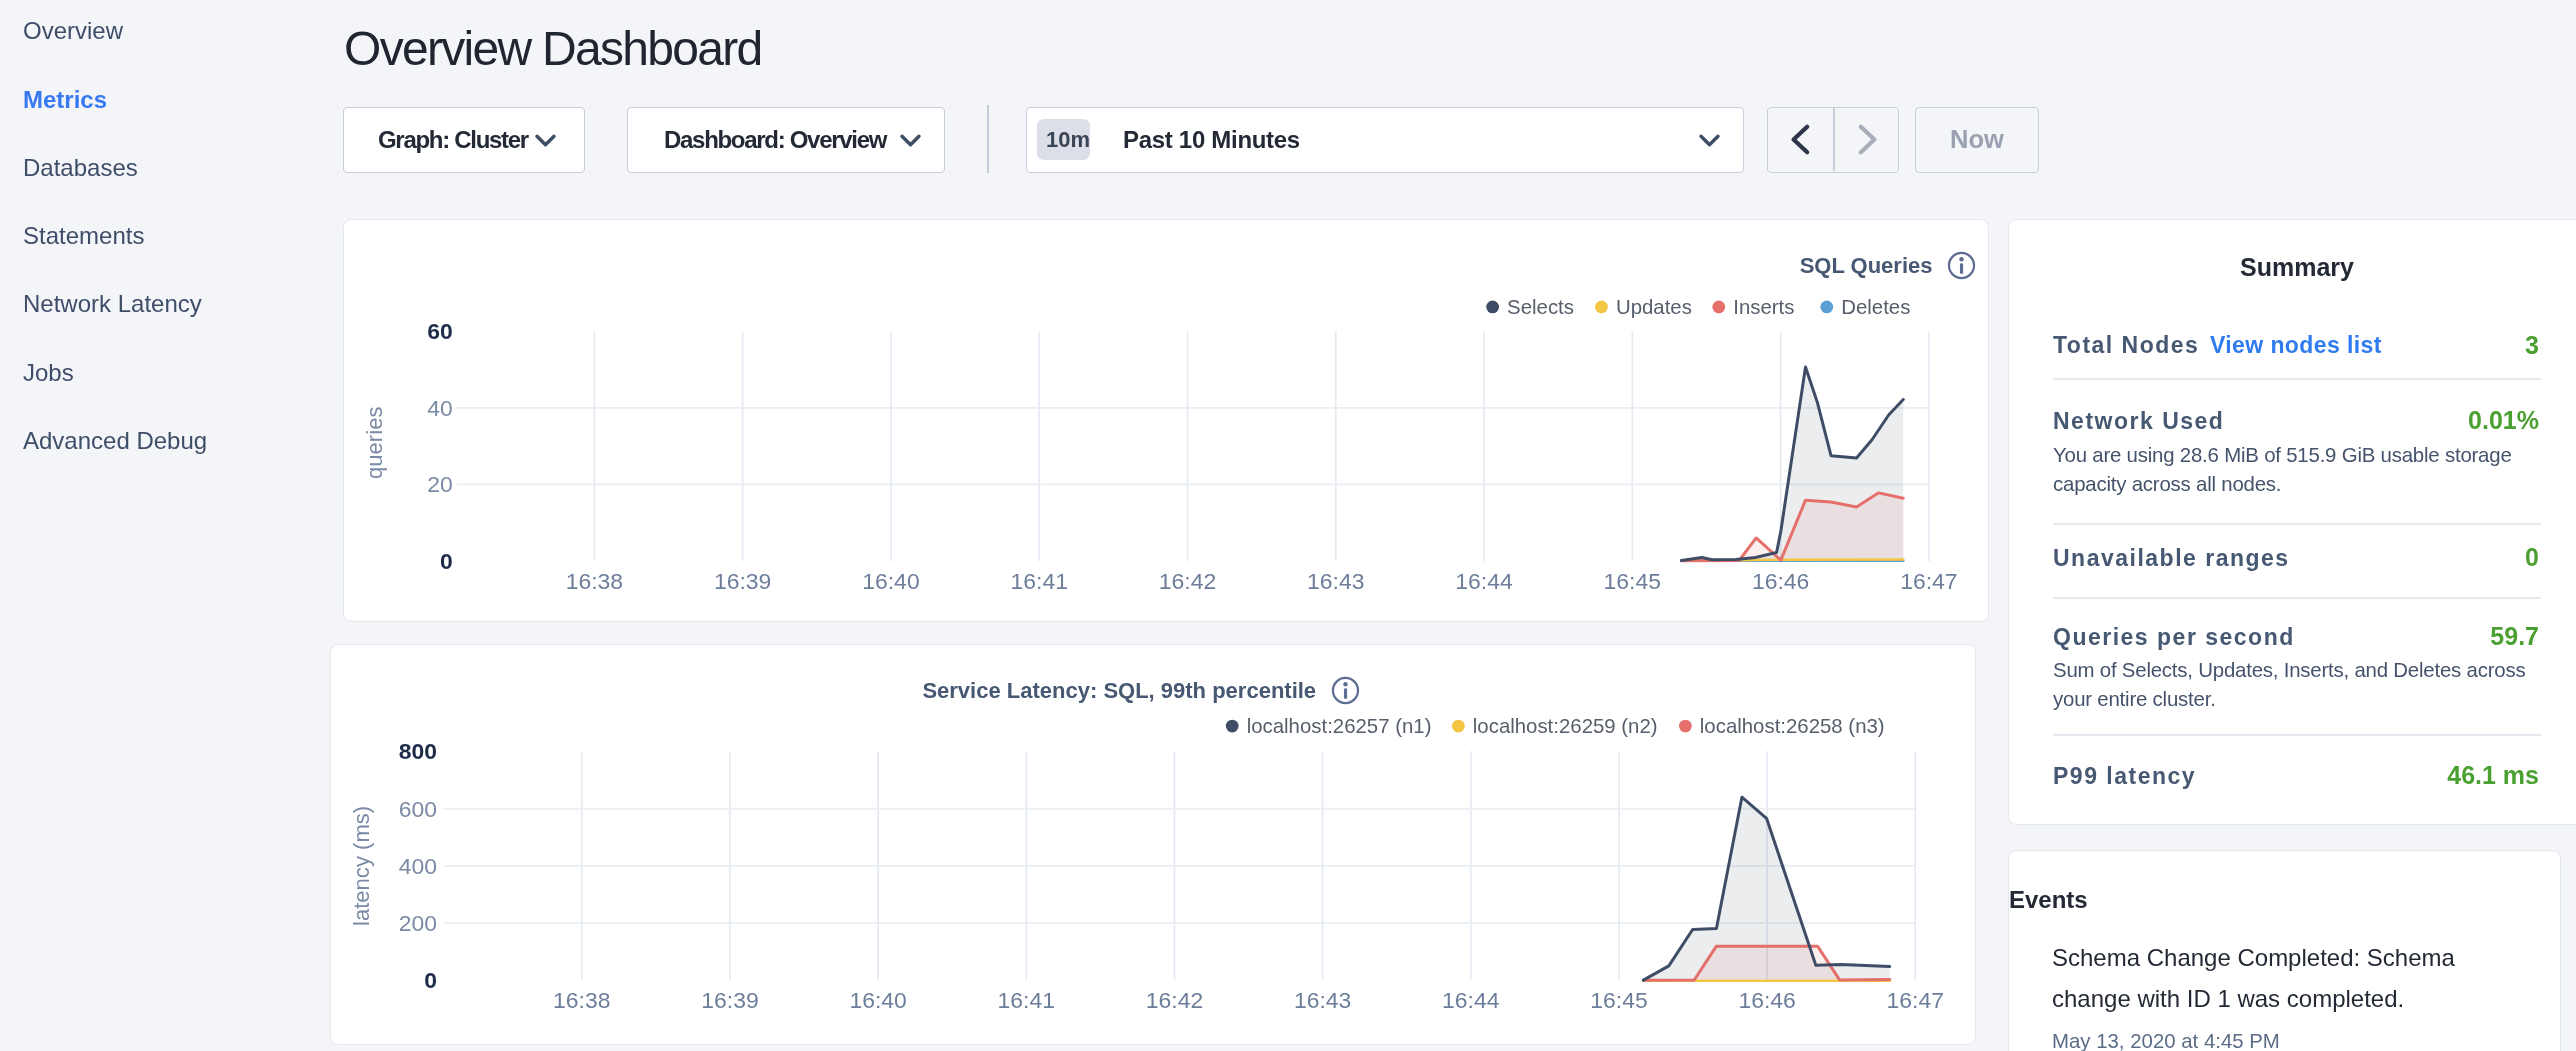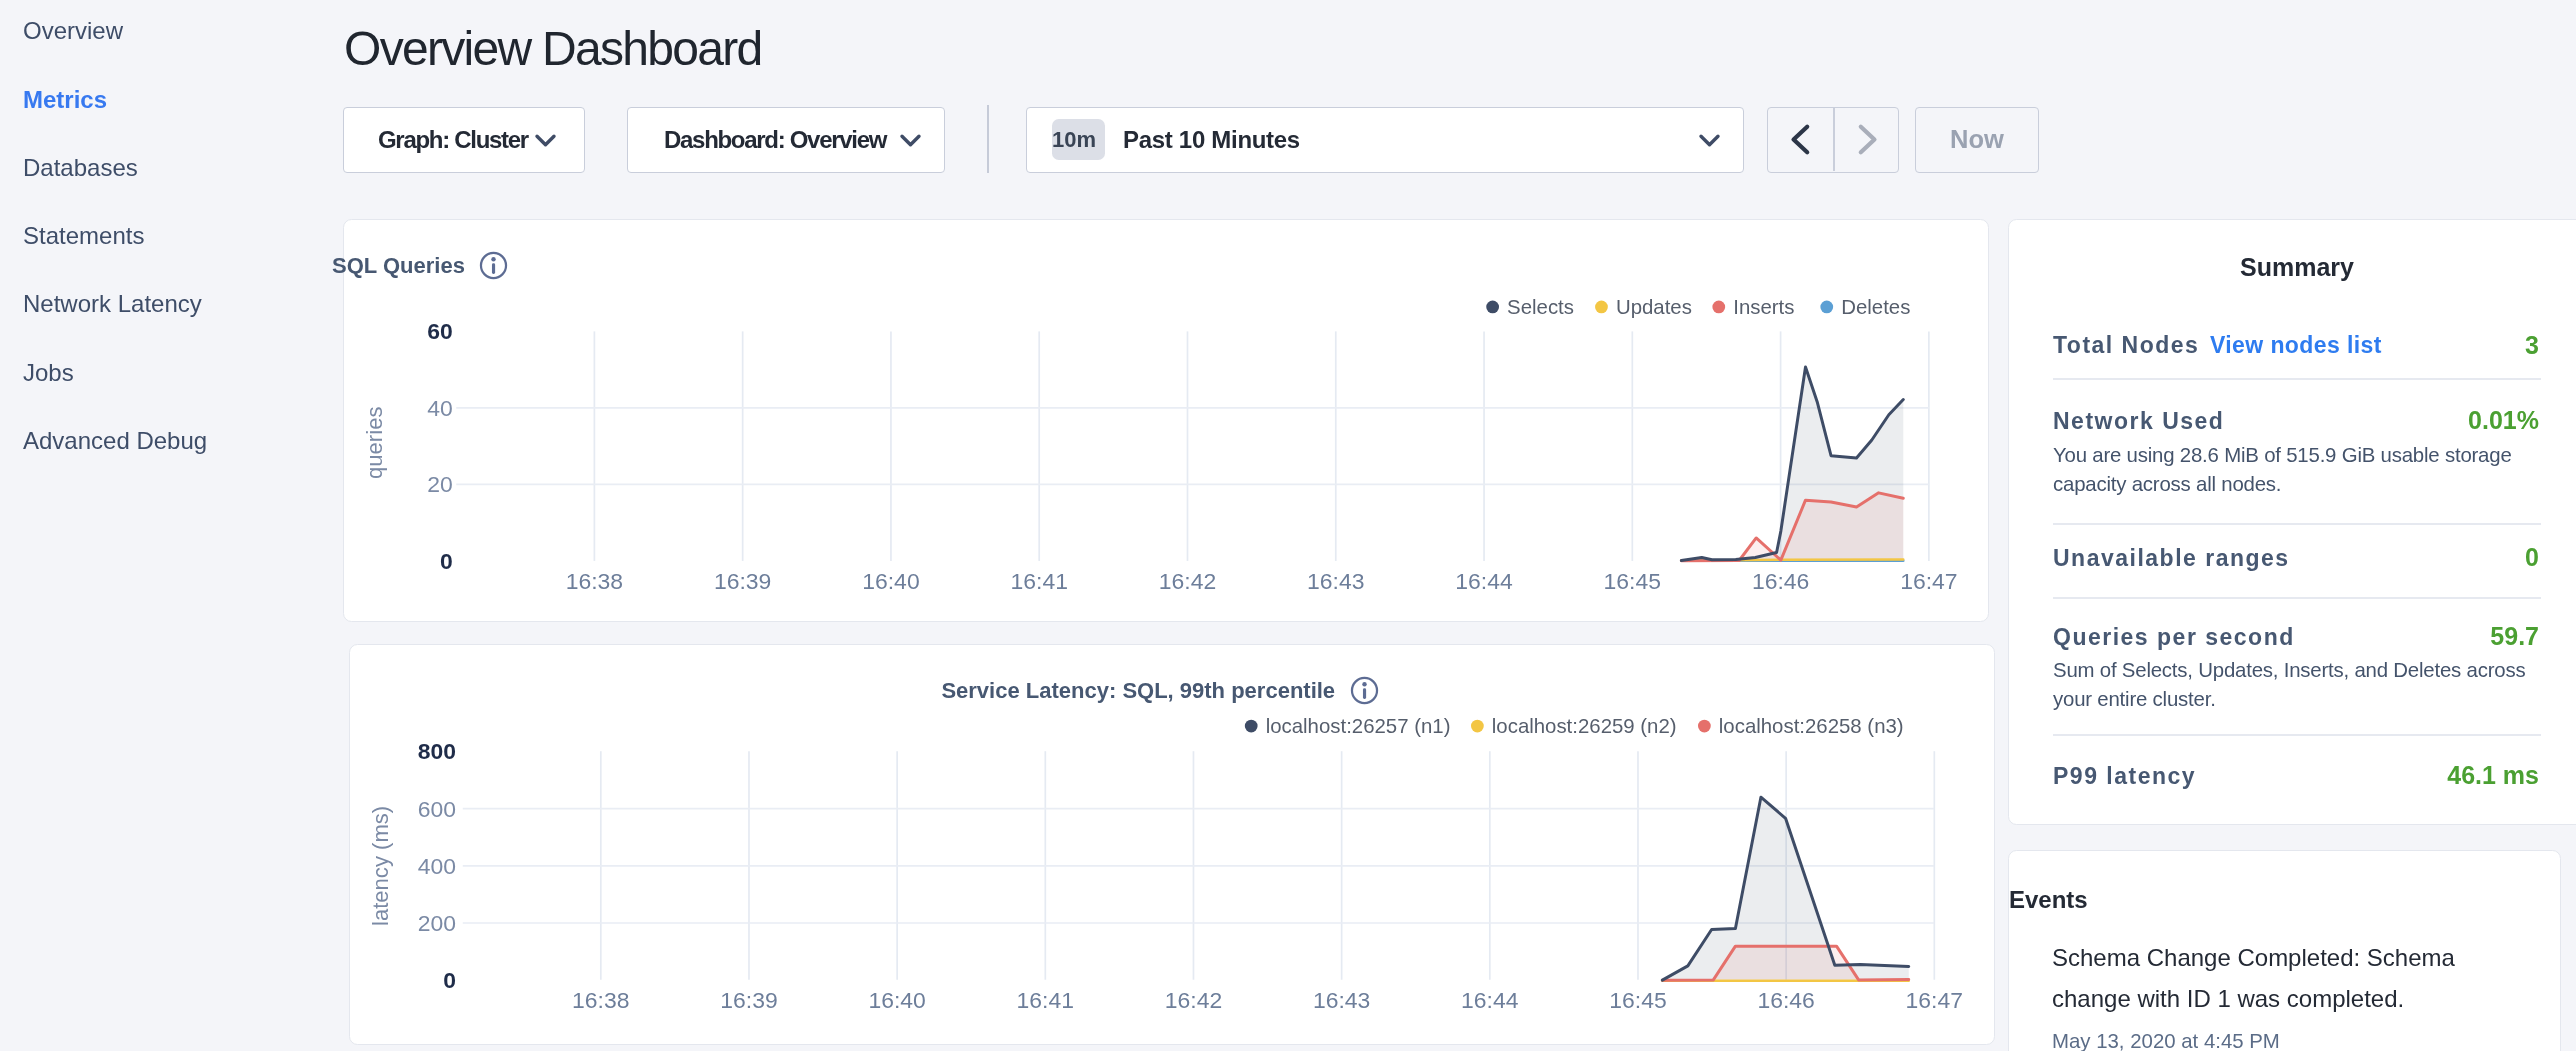--- a/index.html
+++ b/index.html
@@ -31,37 +31,37 @@
     </svg>
 </div>
 <div class="ctrl white" style="left:627px;width:318px">
   <span class="ctxt" style="left:36px">Dashboard: Overview</span>
   <svg width="29" height="17" style="position:absolute;left:268px;top:24px" viewBox="0 0 34 20">
       <polyline points="7,5 17,15 27,5" fill="none" stroke="#3f4c66" stroke-width="4" stroke-linecap="round" stroke-linejoin="round"></polyline>
     </svg>
 </div>
 <div class="abs" style="left:987px;top:105px;width:1.7px;height:68px;background:#c6cbd8"></div>
 <div class="ctrl white" style="left:1026px;width:718px">
-  <div class="abs" style="left:25px;top:11px;width:53px;height:41px;background:#dcdfe7;border-radius:6.8px;text-align:left;line-height:41px;font-size:22px;font-weight:bold;color:#394455">10m</div>
+  <div class="abs" style="left:10px;top:11px;width:53px;height:41px;background:#dcdfe7;border-radius:6.8px;text-align:right;line-height:41px;font-size:22px;font-weight:bold;color:#394455">10m</div>
   <span class="ctxt" style="left:96px;letter-spacing:-0.3px">Past 10 Minutes</span>
   <svg width="29" height="17" style="position:absolute;left:668px;top:24px" viewBox="0 0 34 20">
       <polyline points="7,5 17,15 27,5" fill="none" stroke="#3f4c66" stroke-width="4" stroke-linecap="round" stroke-linejoin="round"></polyline>
     </svg>
 </div>
 <div class="ctrl" style="left:1767px;width:132px">
   <div class="abs" style="left:65px;top:0;width:1.7px;height:63px;background:#c9cedb"></div>
   <svg width="132" height="63" style="position:absolute;left:0;top:0" viewBox="0 0 155 74">
       <polyline points="46,22 30,37 46,52" fill="none" stroke="#2c3648" stroke-width="5" stroke-linecap="round" stroke-linejoin="round"></polyline>
       <polyline points="109,22 125,37 109,52" fill="none" stroke="#a9aeba" stroke-width="5" stroke-linecap="round" stroke-linejoin="round"></polyline>
     </svg>
 </div>
 <div class="ctrl" style="left:1915px;width:124px;text-align:center;line-height:63px;font-size:25.5px;font-weight:bold;color:#9aa2b1">Now</div>
 
 <div class="card" style="left:343px;top:219px;width:1646px;height:403px">
-<div style="position:absolute;left:0;right:0;top:31px;display:flex;justify-content:flex-start;align-items:center;gap:14.5px;transform:translateX(-12px)">
+<div style="position:absolute;left:0;right:0;top:31px;display:flex;justify-content:flex-end;align-items:center;gap:14.5px;transform:translateX(-12px)">
       <span style="font-size:22px;font-weight:bold;color:#475872;white-space:nowrap">SQL Queries</span>
       <svg width="29" height="29" viewBox="0 0 34 34" style="flex:none">
         <circle cx="17" cy="17" r="14.7" fill="none" stroke="#5d6c93" stroke-width="2.6"></circle>
         <rect x="15.2" y="14.4" width="3.7" height="12.6" rx="1.7" fill="#5d6c93"></rect>
         <circle cx="17" cy="9.6" r="2.6" fill="#5d6c93"></circle>
       </svg>
     </div>
 <svg width="1646" height="111" style="position:absolute;left:0;top:0" viewBox="0 0 1936 130">
       <circle cx="1351" cy="102" r="7.5" fill="#3e4c66"></circle>
       <text x="1368" y="110.5" font-size="24" fill="#565e6c">Selects</text>
@@ -102,21 +102,21 @@
       <text x="992.1" y="434" text-anchor="middle" font-size="27" fill="#6d7e9a">16:42</text>
       <text x="1166.5" y="434" text-anchor="middle" font-size="27" fill="#6d7e9a">16:43</text>
       <text x="1340.9" y="434" text-anchor="middle" font-size="27" fill="#6d7e9a">16:44</text>
       <text x="1515.3" y="434" text-anchor="middle" font-size="27" fill="#6d7e9a">16:45</text>
       <text x="1689.7" y="434" text-anchor="middle" font-size="27" fill="#6d7e9a">16:46</text>
       <text x="1864.1" y="434" text-anchor="middle" font-size="27" fill="#6d7e9a">16:47</text>
       <text x="45" y="262" text-anchor="middle" font-size="26" fill="#7b8aa5" transform="rotate(-90 45 262)">queries</text>
     </svg>
 </div>
 
-<div class="card" style="left:349px;top:644px;width:1646px;height:401px">
+<div class="card" style="left:330px;top:644px;width:1646px;height:401px">
 <div style="position:absolute;left:0;right:0;top:31px;display:flex;justify-content:center;align-items:center;gap:14.5px;transform:translateX(-12px)">
       <span style="font-size:22px;font-weight:bold;color:#475872;white-space:nowrap">Service Latency: SQL, 99th percentile</span>
       <svg width="29" height="29" viewBox="0 0 34 34" style="flex:none">
         <circle cx="17" cy="17" r="14.7" fill="none" stroke="#5d6c93" stroke-width="2.6"></circle>
         <rect x="15.2" y="14.4" width="3.7" height="12.6" rx="1.7" fill="#5d6c93"></rect>
         <circle cx="17" cy="9.6" r="2.6" fill="#5d6c93"></circle>
       </svg>
     </div>
 <svg width="1646" height="111" style="position:absolute;left:0;top:0" viewBox="0 0 1936 130">
       <circle cx="1060" cy="95" r="7.5" fill="#3e4c66"></circle>

